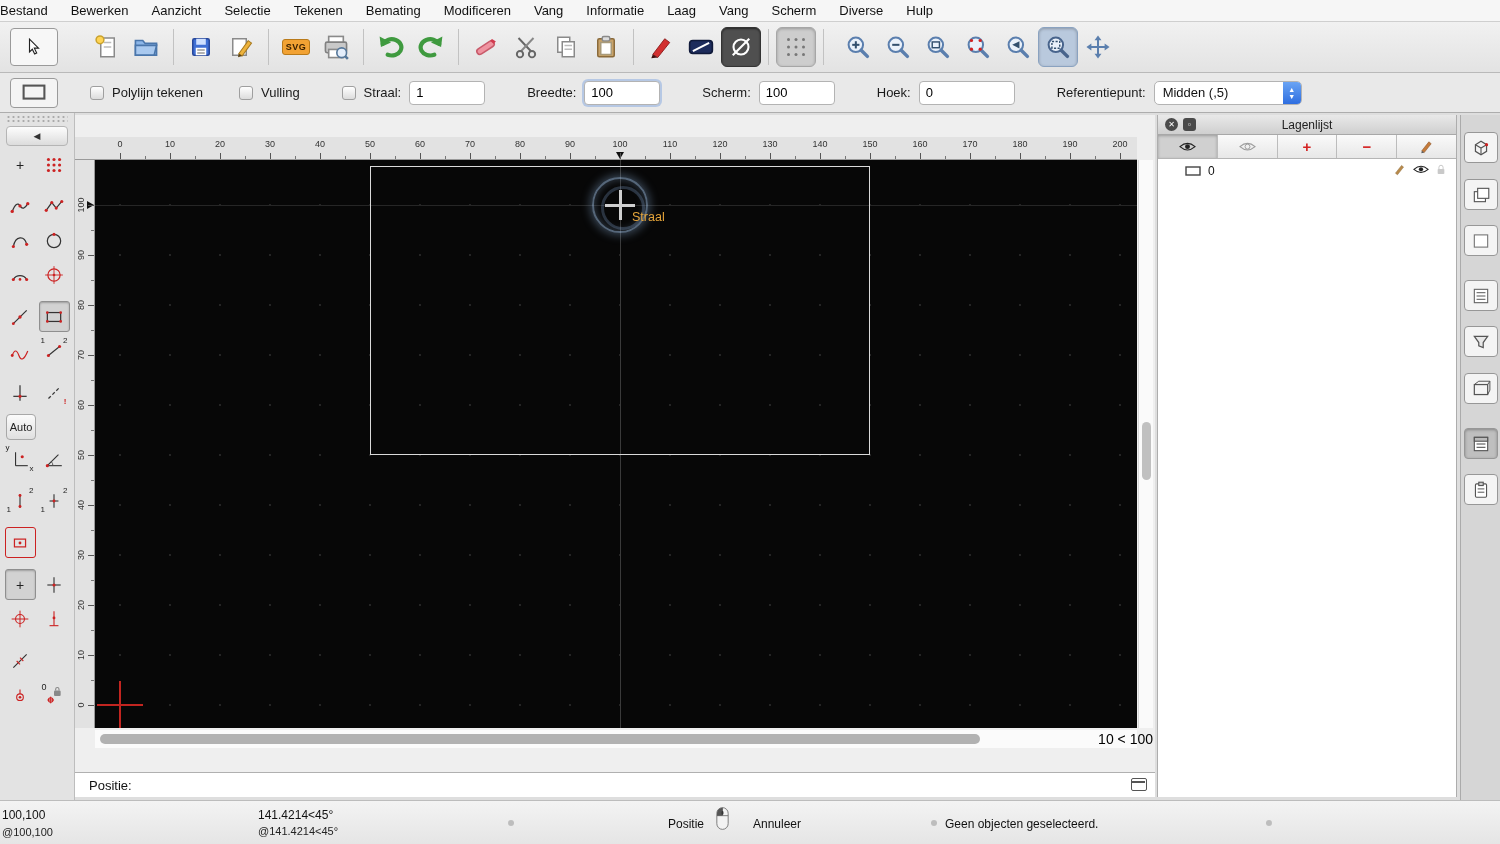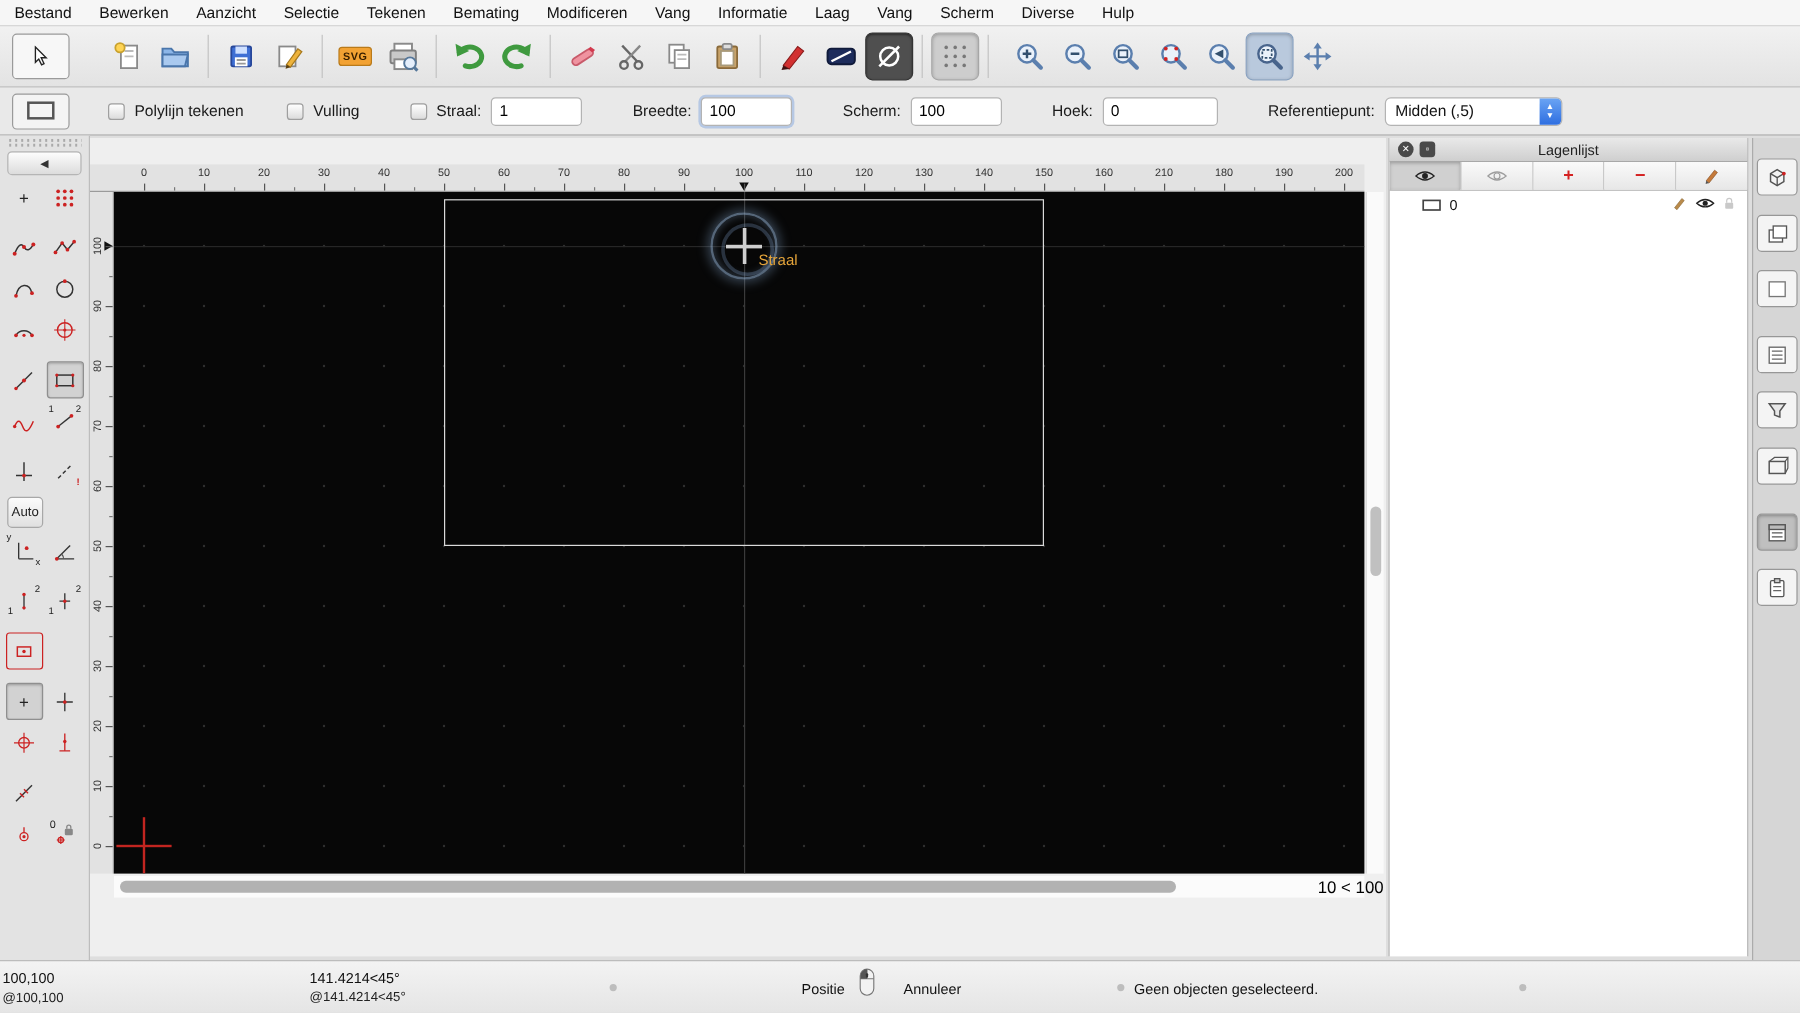--- a/index.html
+++ b/index.html
@@ -1,21 +1,21 @@
 <!DOCTYPE html>
 <html><head>
 <meta charset="utf-8">
 <style>
 *{margin:0;padding:0;box-sizing:border-box}
 html,body{width:1500px;height:844px;overflow:hidden}
 body{font-family:"Liberation Sans",sans-serif;background:#e0e0e0;color:#111;font-size:13px}
 #app{position:relative;width:1500px;height:844px;background:#dedede}
 
 
-#menubar{position:absolute;left:0;top:0;width:1500px;height:22px;background:#f6f6f6;border-bottom:1px solid #cfcfcf;display:flex;align-items:center;padding-left:12px;gap:23px;font-size:13px}
+#menubar{position:absolute;left:0;top:0;width:1500px;height:22px;background:#f6f6f6;border-bottom:1px solid #cfcfcf;display:flex;align-items:center;gap:23px;font-size:13px}
 .mi{white-space:nowrap;cursor:default}
 
 
 #main-toolbar{position:absolute;left:0;top:22px;width:1500px;height:51px;background:linear-gradient(#f1f1f1,#e3e3e3);border-bottom:1px solid #b9b9b9;display:flex;align-items:center;padding-left:10px}
 .tbtn{width:40px;height:40px;display:flex;align-items:center;justify-content:center;border-radius:6px;flex:0 0 auto}
 .tbtn.dark{background:#4f4f4f;border:1px solid #333;box-shadow:inset 0 1px 2px rgba(0,0,0,.5)}
 .tbtn.pressed{background:#cdcdcd;border:1px solid #a6a6a6;box-shadow:inset 0 1px 3px rgba(0,0,0,.25)}
 .tbtn.pressed-blue{background:#b9c9dd;border:1px solid #8aa2c0;box-shadow:inset 0 1px 3px rgba(0,0,0,.25)}
 .tsep{width:1px;height:36px;background:#c2c2c2;margin:0 7px;flex:0 0 auto}
 #cursor-box{width:48px;height:38px;border:1px solid #9a9a9a;background:#f7f7f7;border-radius:4px;display:flex;align-items:center;justify-content:center;margin-right:28px}
@@ -655,21 +655,21 @@
         <i class="htick minor" style="left: 700px;"></i>
         <span class="hrl" style="left: 725px;">140</span>
         <i class="htick" style="left: 725px;"></i>
         <i class="htick minor" style="left: 750px;"></i>
         <span class="hrl" style="left: 775px;">150</span>
         <i class="htick" style="left: 775px;"></i>
         <i class="htick minor" style="left: 800px;"></i>
         <span class="hrl" style="left: 825px;">160</span>
         <i class="htick" style="left: 825px;"></i>
         <i class="htick minor" style="left: 850px;"></i>
-        <span class="hrl" style="left: 875px;">210</span>
+        <span class="hrl" style="left: 875px;">170</span>
         <i class="htick" style="left: 875px;"></i>
         <i class="htick minor" style="left: 900px;"></i>
         <span class="hrl" style="left: 925px;">180</span>
         <i class="htick" style="left: 925px;"></i>
         <i class="htick minor" style="left: 950px;"></i>
         <span class="hrl" style="left: 975px;">190</span>
         <i class="htick" style="left: 975px;"></i>
         <i class="htick minor" style="left: 1000px;"></i>
         <span class="hrl" style="left: 1025px;">200</span>
         <i class="htick" style="left: 1025px;"></i>
@@ -956,20 +956,24 @@
     </div>
 
     <div id="v-scrollbar">
         <div id="v-thumb"></div>
       </div>
     <div id="h-scrollbar">
         <div id="h-thumb"></div>
       </div>
     <div id="zoom-scale">10 &lt; 100</div>
 
+    <div id="position-line">
+      <span>Positie:</span>
+      <span class="win-icon"></span>
+    </div>
   </div>
 
   <div id="layers-panel">
     <div id="layers-header">
       <span class="hdr-btn" style="left:7px">✕</span>
       <span class="hdr-btn sq" style="left:25px">▫</span>
       <span>Lagenlijst</span>
     </div>
     <div id="layers-toolbar">
       <div class="ltb-cell active">

